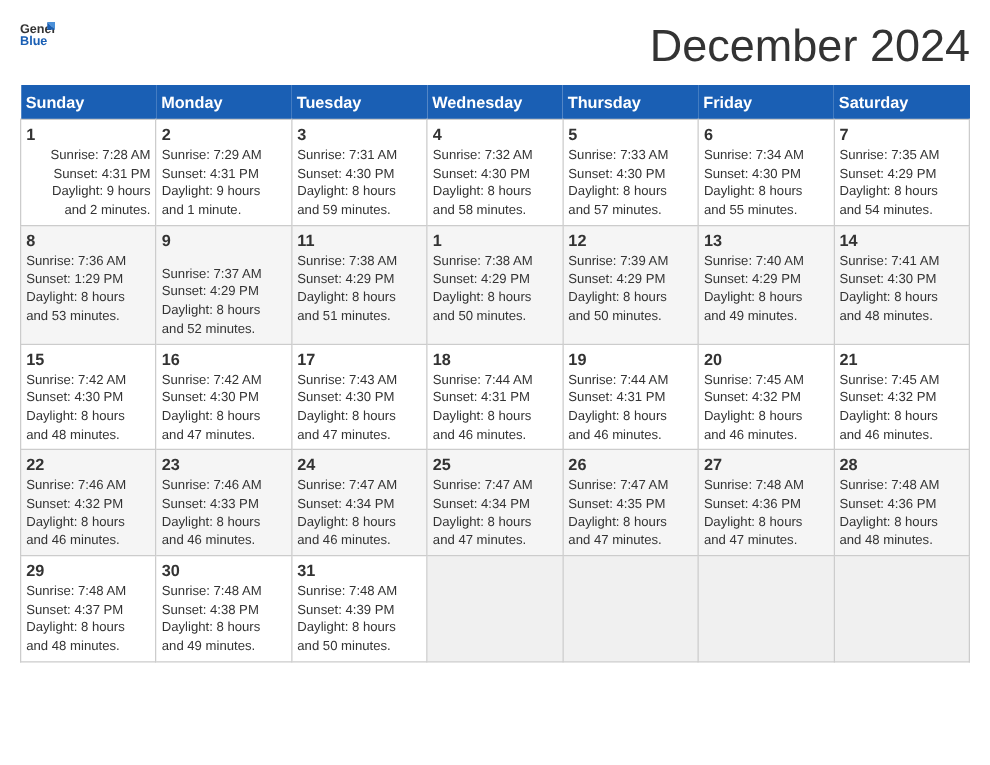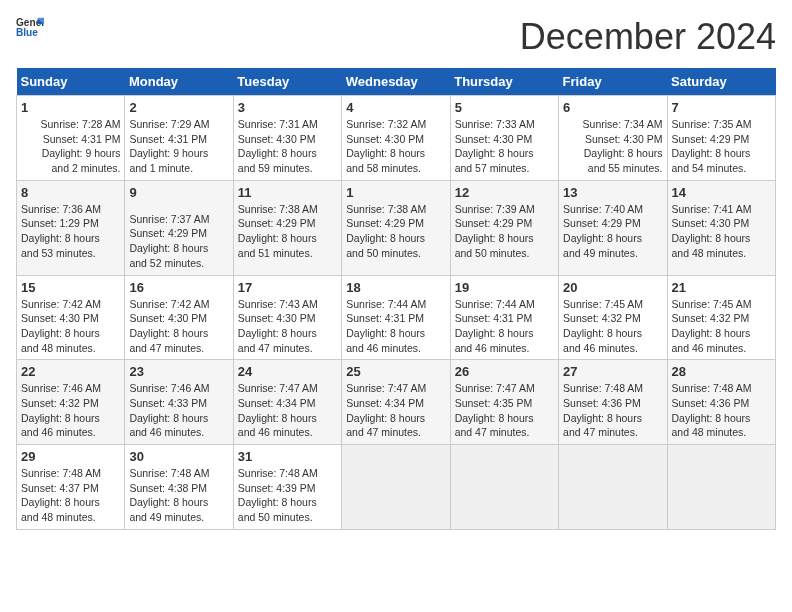--- a/index.html
+++ b/index.html
@@ -129,21 +129,21 @@
         </td>
         <td>
           <span class="day-num">5</span>
           <div class="cell-text" style="white-space: pre-line;">Sunrise: 7:33 AM
 Sunset: 4:30 PM
 Daylight: 8 hours
 and 57 minutes.</div>
         </td>
         <td>
           <span class="day-num">6</span>
-          <div class="cell-text" style="white-space: pre-line; text-align: right;">Sunrise: 7:34 AM
+          <div class="cell-text" style="white-space: pre-line;">Sunrise: 7:34 AM
 Sunset: 4:30 PM
 Daylight: 8 hours
 and 55 minutes.</div>
         </td>
         <td>
           <span class="day-num">7</span>
           <div class="cell-text" style="white-space: pre-line;">Sunrise: 7:35 AM
 Sunset: 4:29 PM
 Daylight: 8 hours
 and 54 minutes.</div>

